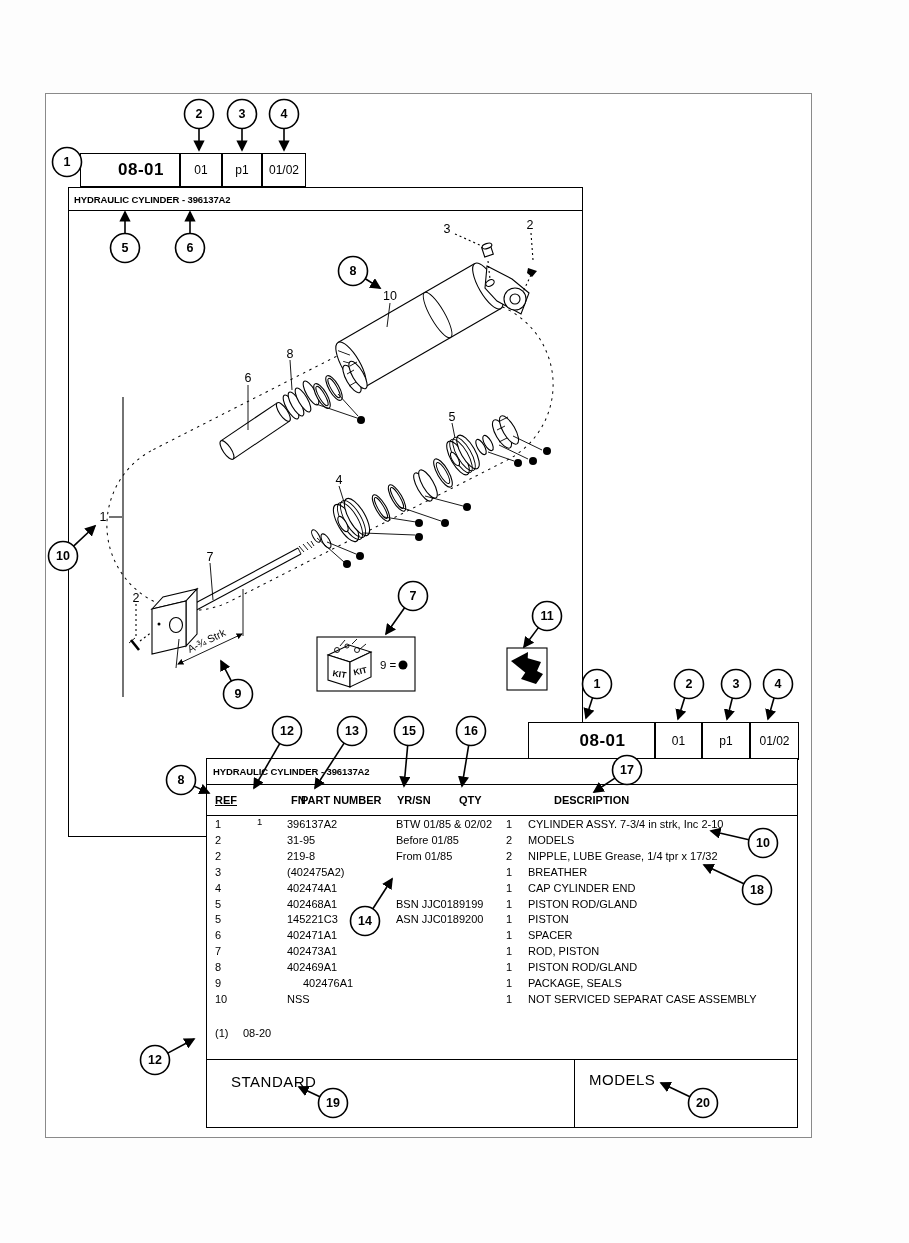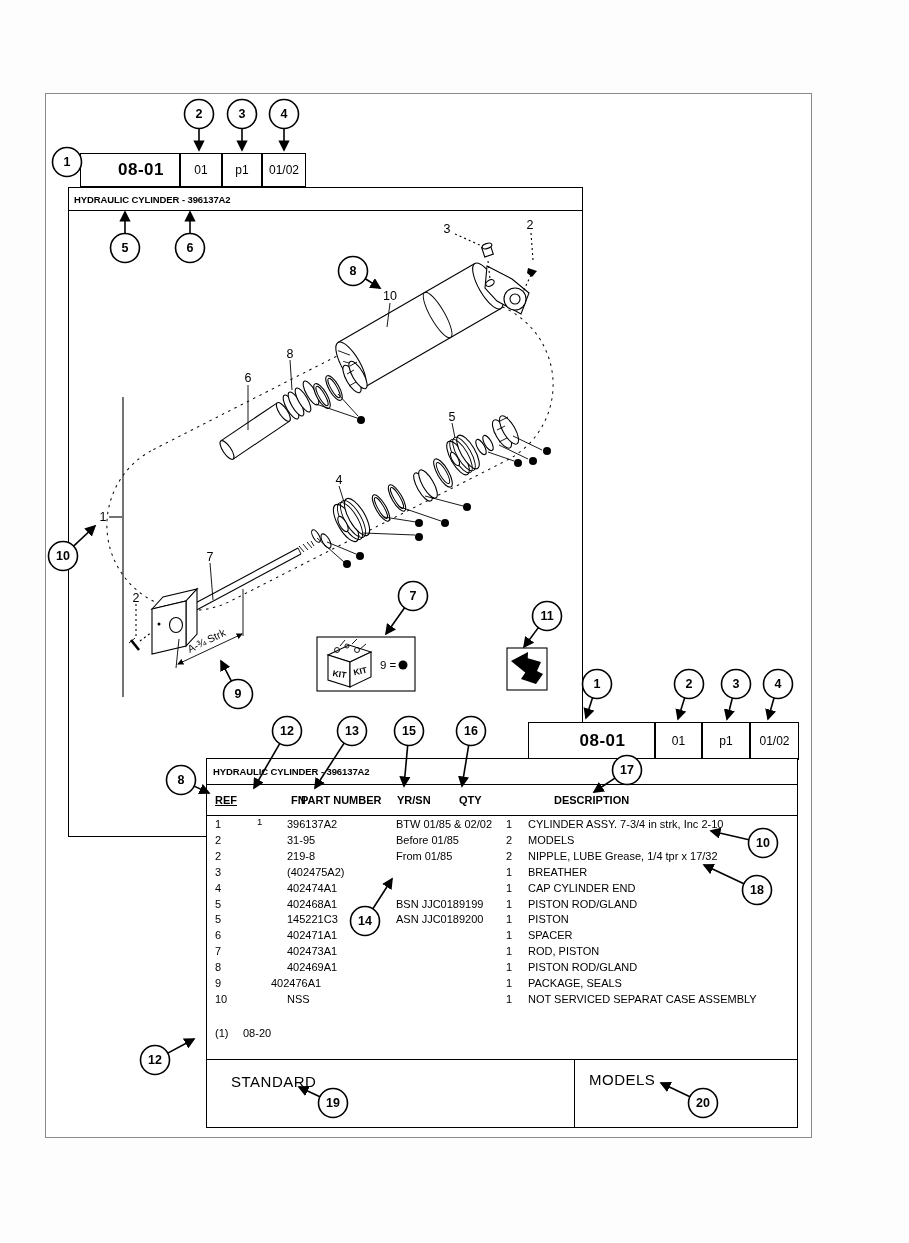--- a/index.html
+++ b/index.html
@@ -182,21 +182,21 @@
         <span style="left: 8px;">8</span>
         <span class="fn" style="left: 50px;"></span>
         <span style="left: 80px;">402469A1</span>
         <span style="left: 189px;"></span>
         <span style="left: 299px;">1</span>
         <span style="left: 321px;">PISTON ROD/GLAND</span>
       </div>
       <div class="prow" style="top: 159px;">
         <span style="left: 8px;">9</span>
         <span class="fn" style="left: 50px;"></span>
-        <span style="left: 64px;">402476A1</span>
+        <span style="left: 96px;">402476A1</span>
         <span style="left: 189px;"></span>
         <span style="left: 299px;">1</span>
         <span style="left: 321px;">PACKAGE, SEALS</span>
       </div>
       <div class="prow" style="top: 175px;">
         <span style="left: 8px;">10</span>
         <span class="fn" style="left: 50px;"></span>
         <span style="left: 80px;">NSS</span>
         <span style="left: 189px;"></span>
         <span style="left: 299px;">1</span>

